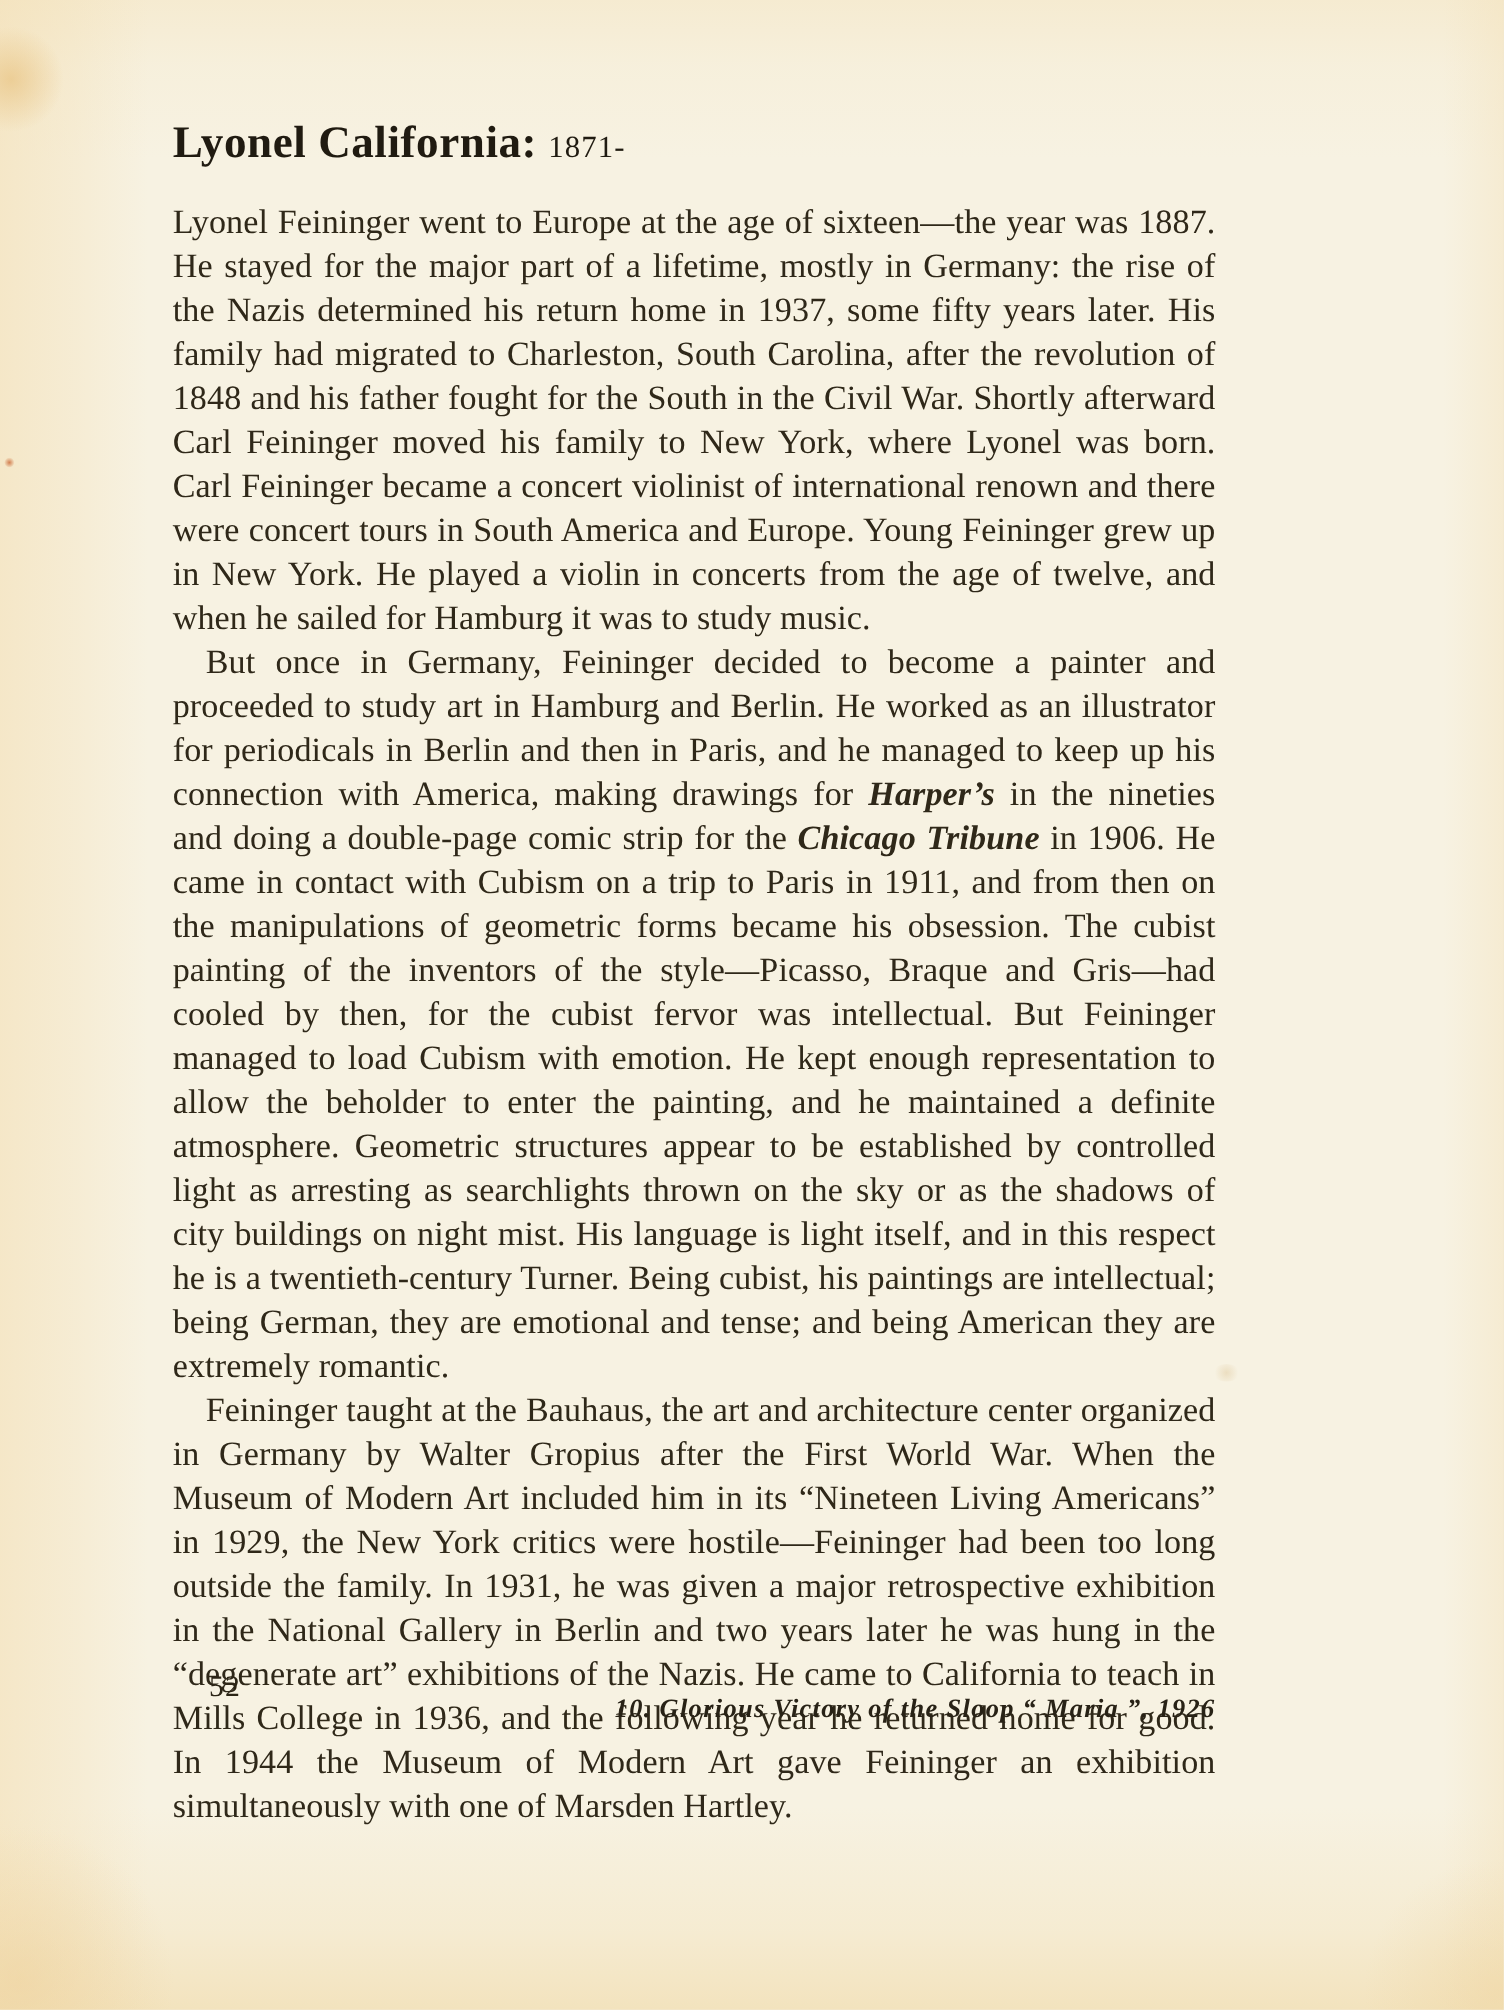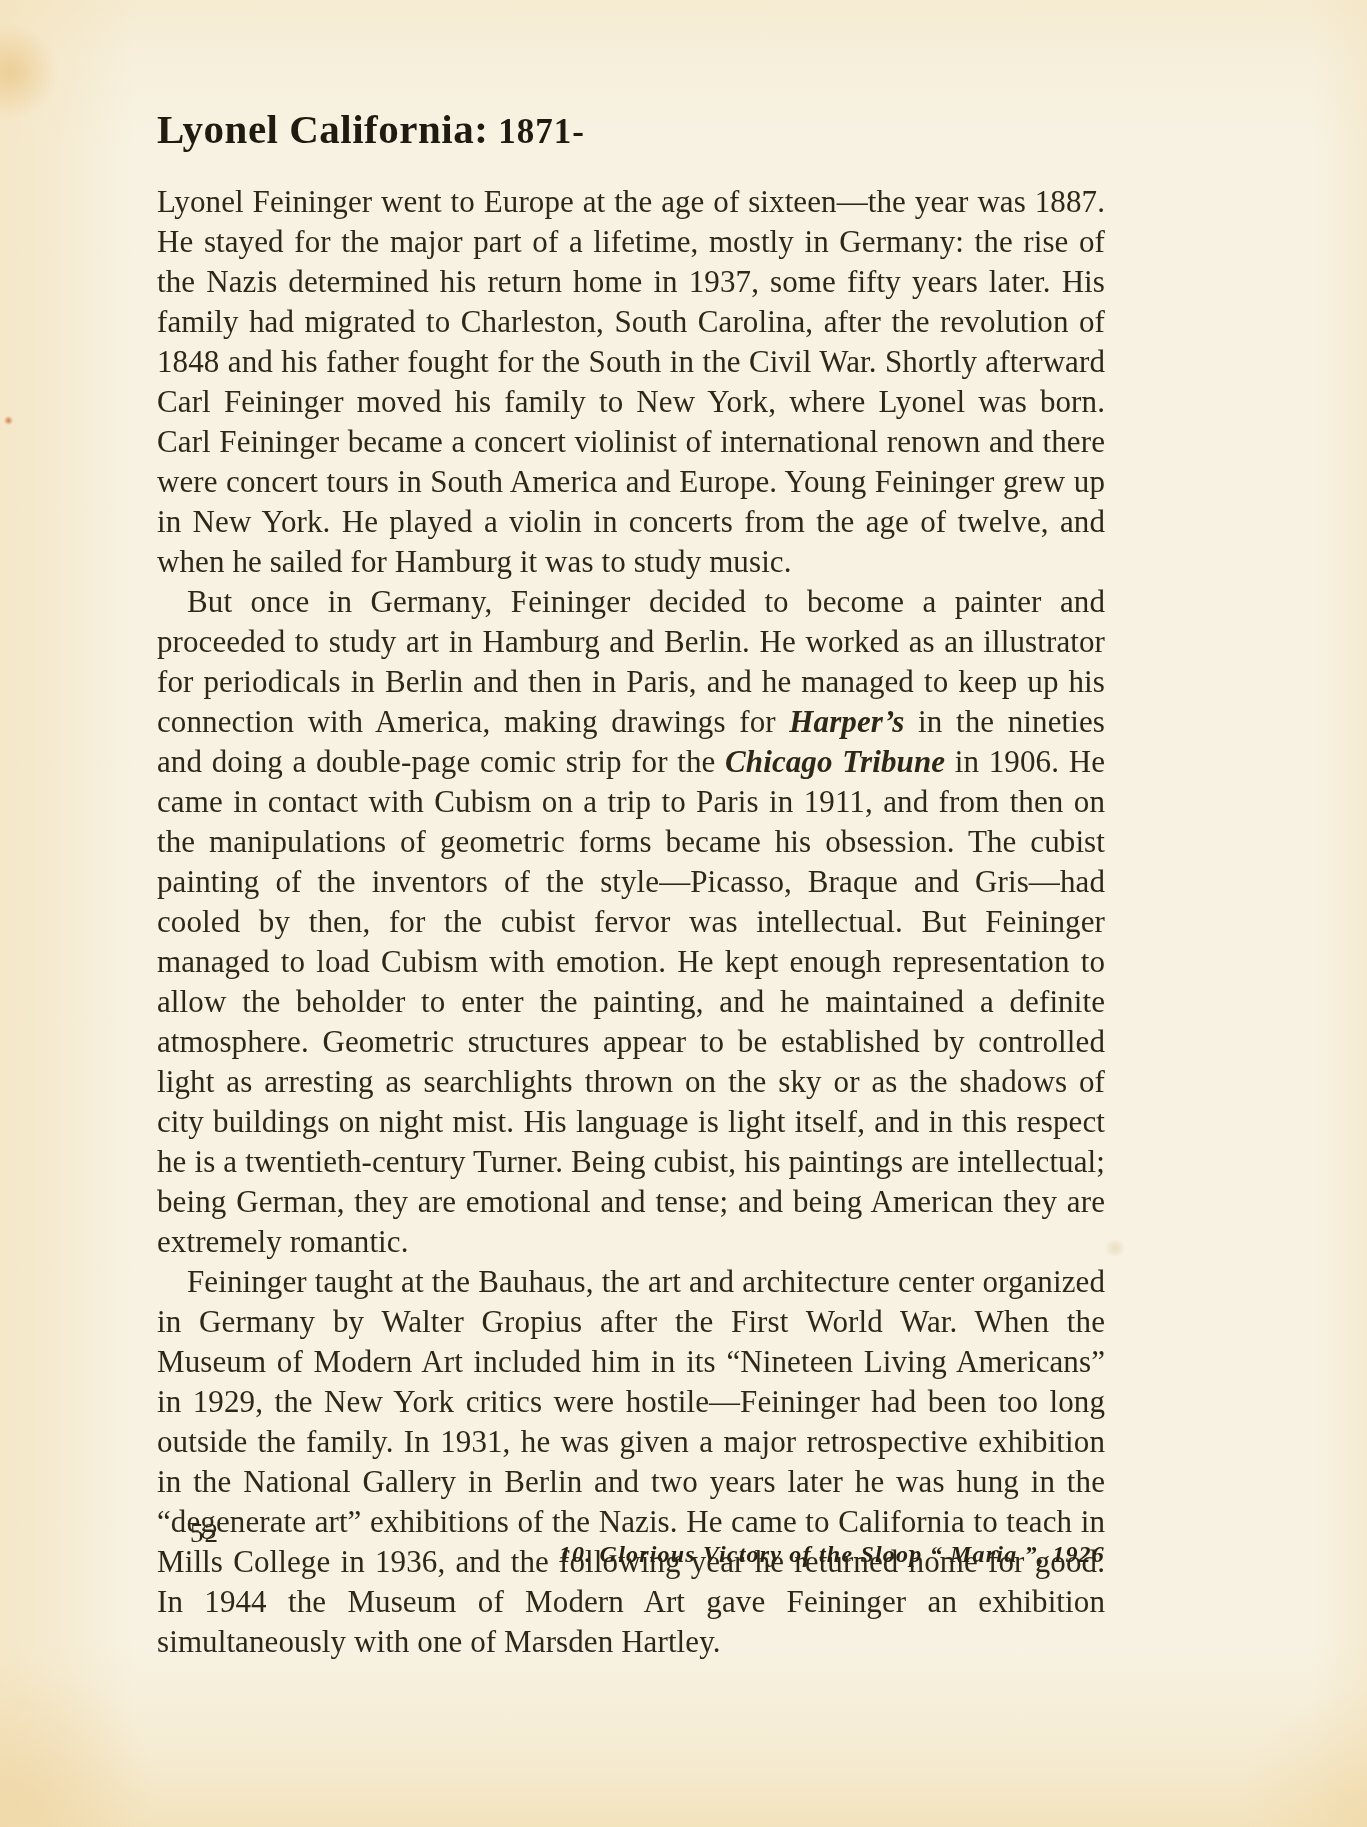--- a/index.html
+++ b/index.html
@@ -30,22 +30,22 @@
     top: 104px;
     margin: 0;
     font-size: 41px;
     line-height: 50px;
     font-weight: 700;
     letter-spacing: 0.5px;
     color: #201b11;
     white-space: nowrap;
   }
   .title .years {
-    font-size: 35px;
-    font-weight: 700;
+    font-size: 28px;
+    font-weight: 400;
     letter-spacing: 1px;
     margin-left: 10px;
     vertical-align: baseline;
   }
   .bodytext {
     position: absolute;
     left: 157px;
     top: 182px;
     width: 948px;
     font-size: 31px;

